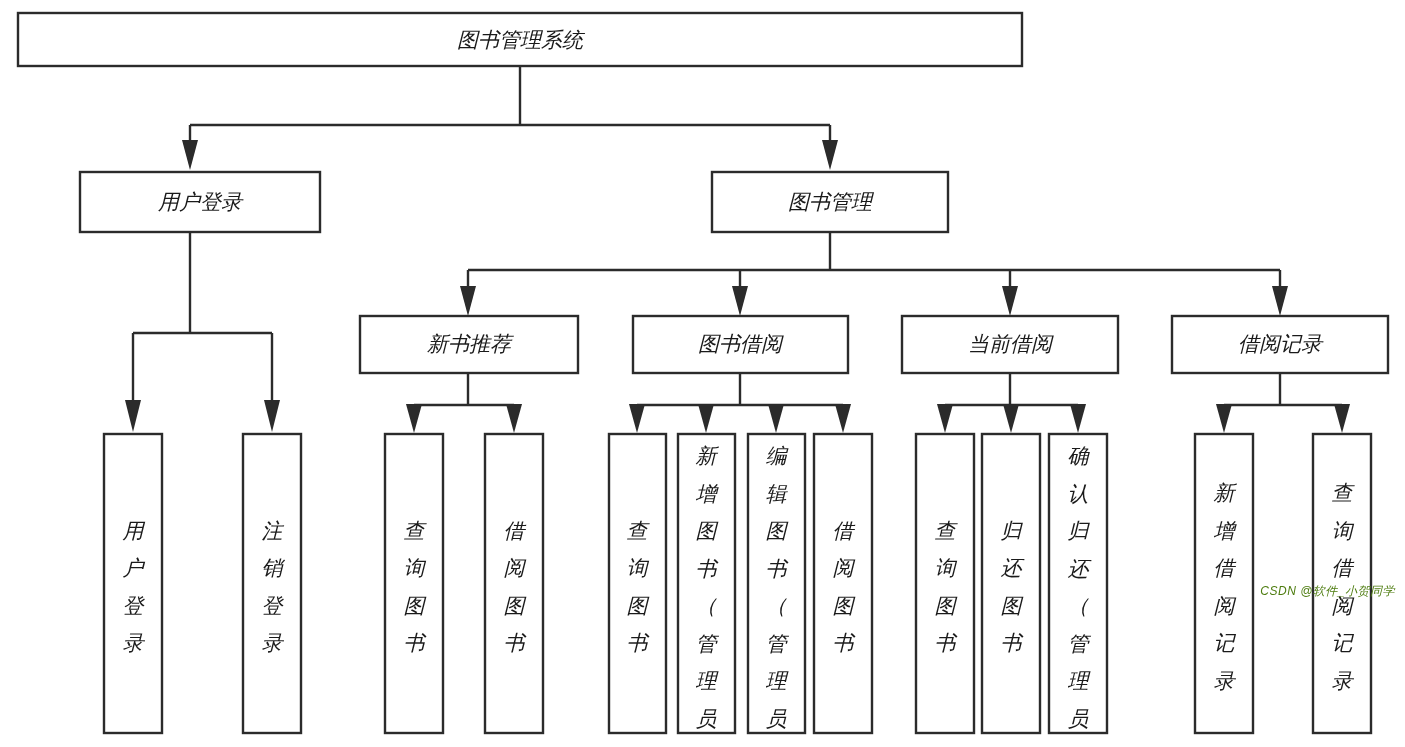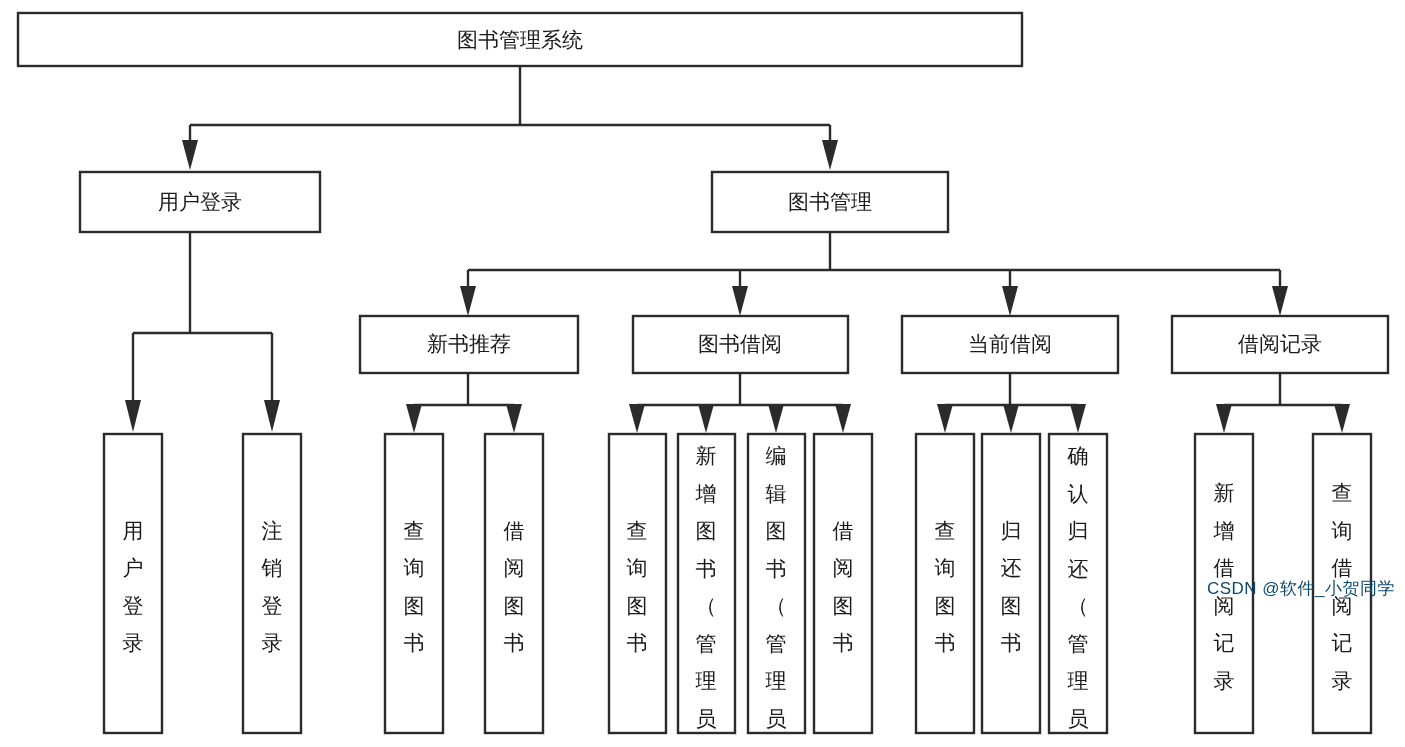--- a/index.html
+++ b/index.html
@@ -10,20 +10,21 @@
   body {
     width: 1405px;
     height: 747px;
     font-family: "Liberation Sans", "DejaVu Sans", sans-serif;
     overflow: hidden;
   }
   #diagram-root {
     position: relative;
     width: 1405px;
     height: 606px;
+    font-style: italic;
   }
   svg#tree-svg {
     position: absolute;
     left: 0;
     top: 0;
     width: 1405px;
     height: 747px;
   }
   .node-box {
     fill: #ffffff;
@@ -50,22 +51,22 @@
     font-family: "Liberation Sans", "DejaVu Sans", sans-serif;
     font-size: 21px;
     fill: #1a1a1a;
     text-anchor: middle;
   }
   .watermark {
     position: absolute;
     right: 10px;
     bottom: 6px;
     font-family: "Liberation Sans", "DejaVu Sans", sans-serif;
-    font-size: 17px;
-    color: #0c4a6e;
+    font-size: 12px;
+    color: #4d7c0f;
     white-space: nowrap;
     letter-spacing: 0.5px;
   }
 </style>
 </head>
 <body>
 
 <div id="diagram-root">
 
   <svg id="tree-svg" viewBox="0 0 1405 747" xmlns="http://www.w3.org/2000/svg">

